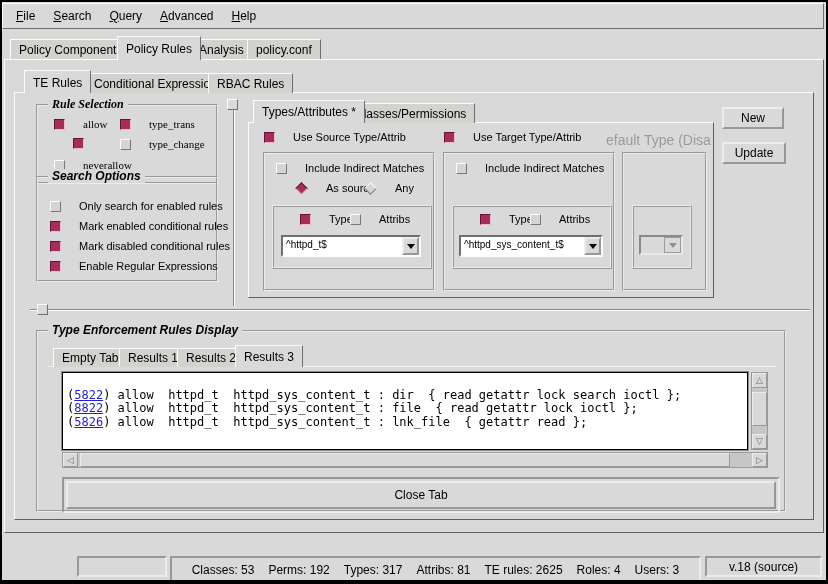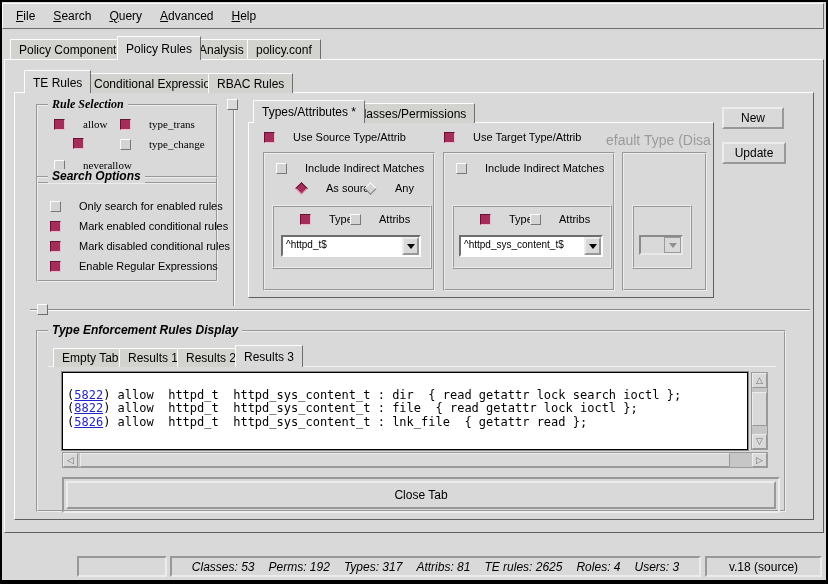--- a/index.html
+++ b/index.html
@@ -258,21 +258,21 @@
       <div class="thumb" style="top:0;bottom:0;left:2px;right:22px;"></div>
     </div>
     <div class="arrow">▷</div>
   </div>
 
   <div class="abs sunken2" style="left:62px;top:477px;width:714px;height:32px;z-index:6;">
     <div class="btn" style="position:absolute;left:2px;top:2px;right:2px;bottom:2px;">Close Tab</div>
   </div>
 
   <div class="abs status-seg" style="left:77px;top:556px;width:90px;height:21px;"></div>
-  <div class="abs status-seg" style="left:170px;top:556px;width:531px;height:21px;font-style:italic;">
+  <div class="abs status-seg" style="left:170px;top:556px;width:531px;height:28px;">
     <span>Classes: 53</span>
     <span>Perms: 192</span>
     <span>Types: 317</span>
     <span>Attribs: 81</span>
     <span>TE rules: 2625</span>
     <span>Roles: 4</span>
     <span>Users: 3</span>
   </div>
   <div class="abs status-seg" style="left:705px;top:556px;width:117px;height:21px;">
     <span>v.18 (source)</span>

